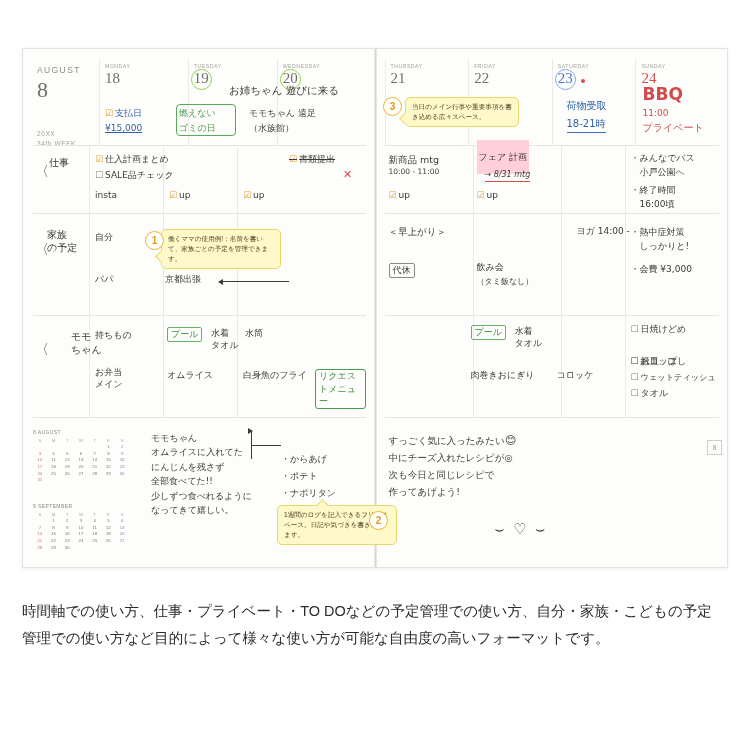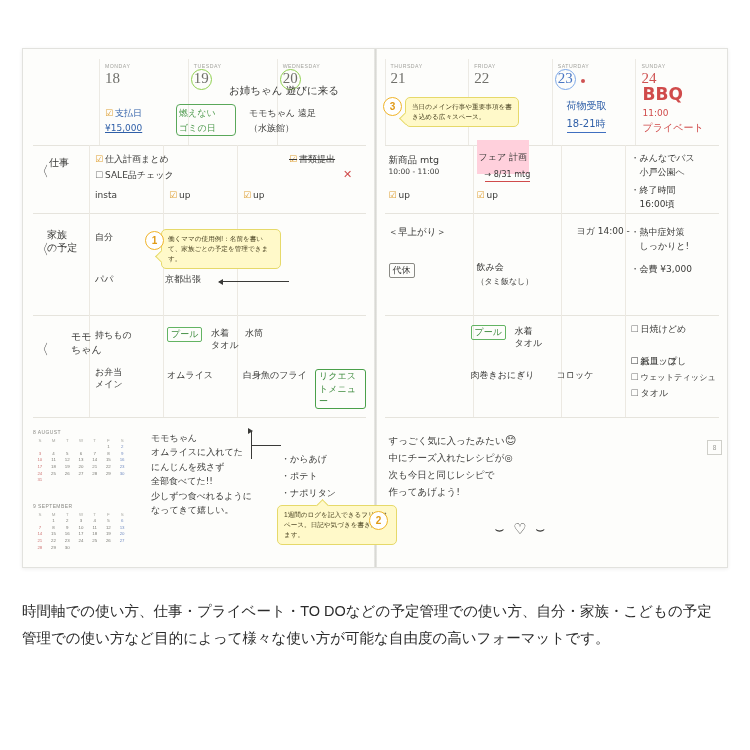--- a/index.html
+++ b/index.html
@@ -330,20 +330,28 @@
   }
 </style>
 </head>
 <body>
 
 <div class="planner">
 
   <div class="page left">
 
     <div class="hdr">
+      <div class="month-box">
+        <div class="month-name">AUGUST</div>
+        <div class="month-num">8</div>
+        <div class="year-line">
+          <div>20XX</div>
+          <div>34th WEEK</div>
+        </div>
+      </div>
 
       <div class="daycols">
         <div class="daycol">
           <div class="dow">MONDAY</div>
           <div class="dnum">18</div>
         </div>
         <div class="daycol">
           <div class="dow">TUESDAY</div>
           <div class="circle-hl"></div>
           <div class="dnum above">19</div>
@@ -598,21 +606,21 @@
       <div class="rowline" style="top:272px;"></div>
       <div class="vline" style="left:88px; top:0; height:272px;"></div>
       <div class="vline" style="left:176px; top:0; height:272px;"></div>
       <div class="vline" style="left:240px; top:0; height:272px;"></div>
 
       <div class="cell" style="left:4px; top:8px; font-size:9.5px;">新商品 mtg</div>
       <div class="cell" style="left:4px; top:22px; font-size:7.5px;">10:00 - 11:00</div>
       <div class="cell chk hw-green" style="left:4px; top:44px;">up</div>
 
       <div class="cell" style="left:92px; top:6px;"><span class="hl-pink">フェア 計画</span></div>
-      <div class="cell hw-red underline-red" style="left:100px; top:24px; font-size:8px;">→ 8/31 mtg</div>
+      <div class="cell hw-red underline-red" style="left:100px; top:24px; font-size:8px;font-style:italic;">→ 8/31 mtg</div>
       <div class="cell chk hw-green" style="left:92px; top:44px;">up</div>
 
       <div class="cell" style="left:246px; top:6px; line-height:1.6;">・みんなでバス<br>　小戸公園へ</div>
       <div class="cell" style="left:246px; top:38px; line-height:1.6;">・終了時間<br>　16:00頃</div>
 
       <div class="cell" style="left:4px; top:80px; font-size:9.5px;">＜早上がり＞</div>
       <div class="cell" style="left:180px; top:80px; font-size:9px;margin-left:12px;">ヨガ 14:00 -</div>
       <div class="cell" style="left:246px; top:80px; line-height:1.6;">・熱中症対策<br>　しっかりと!</div>
 
       <div class="cell" style="left:4px; top:118px;"><span class="boxed">代休</span></div>

